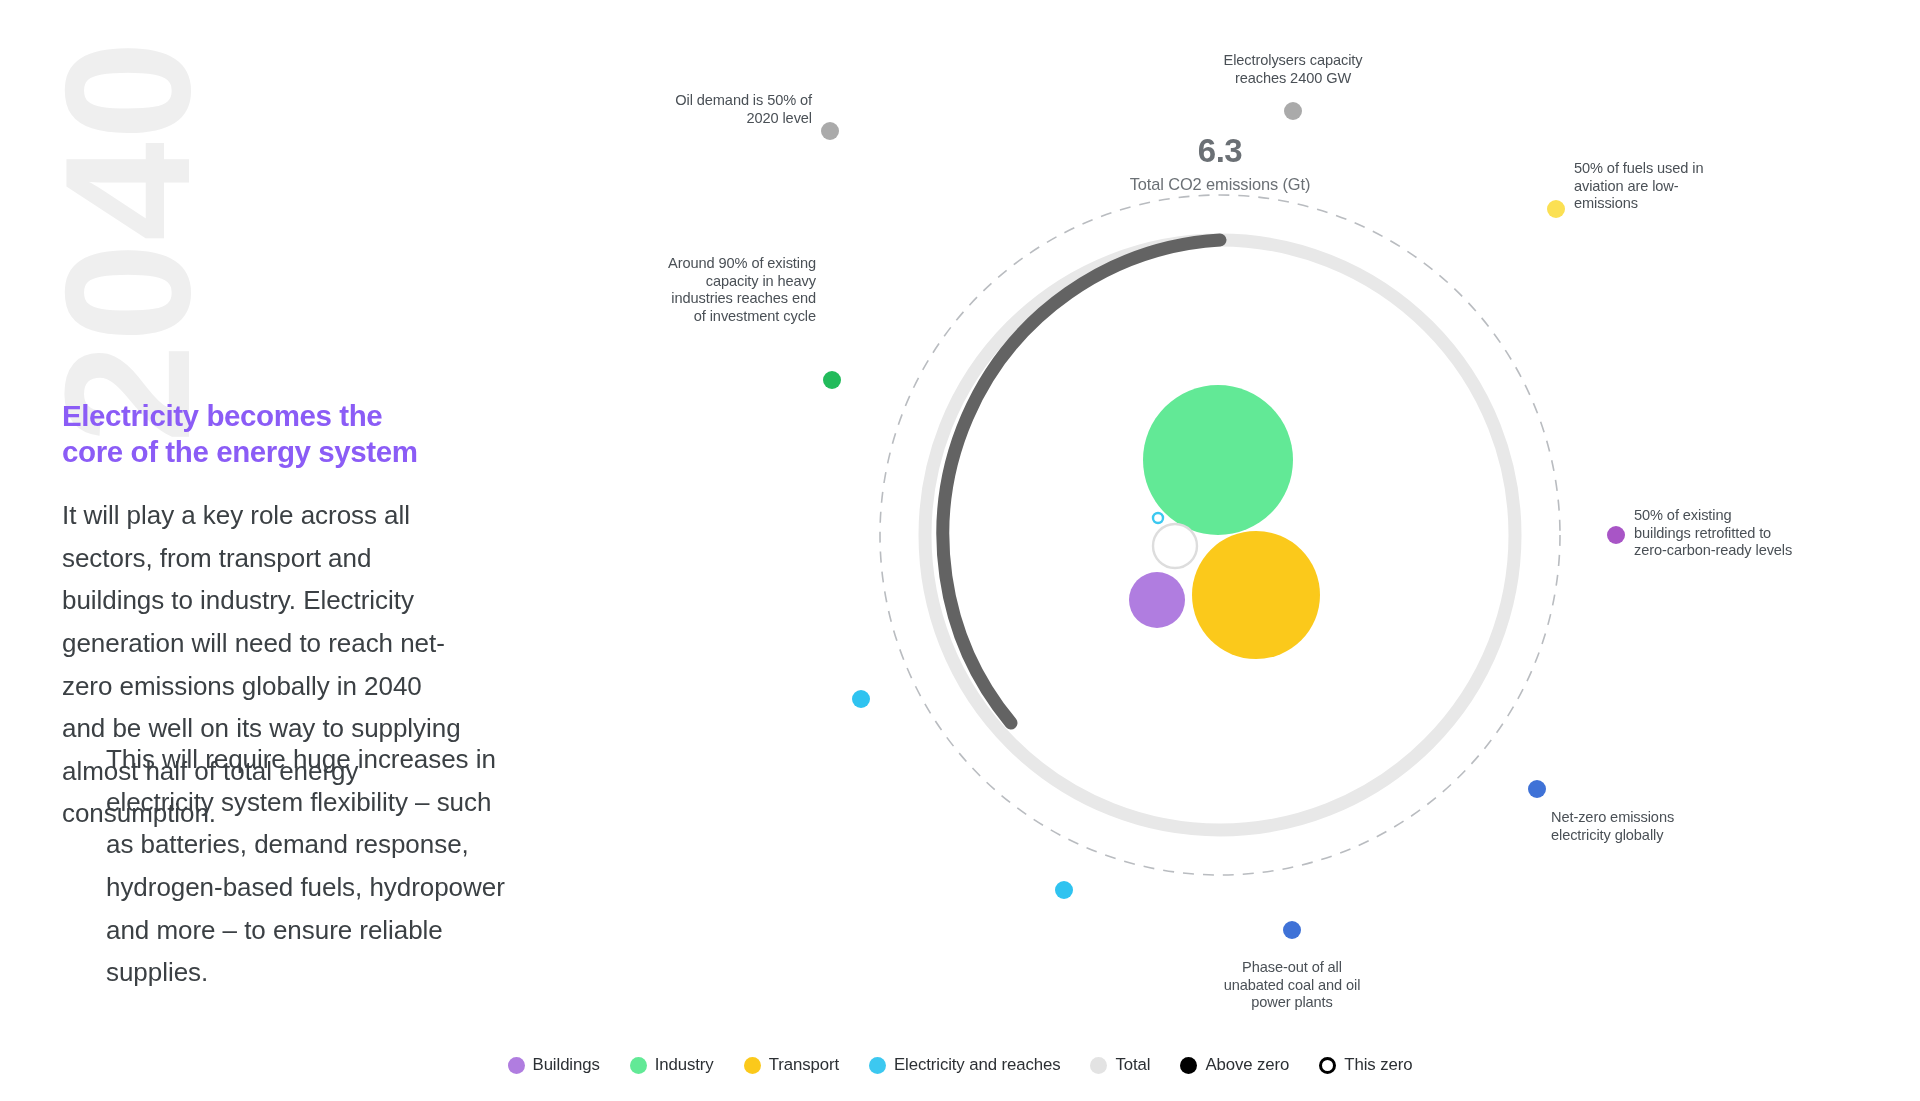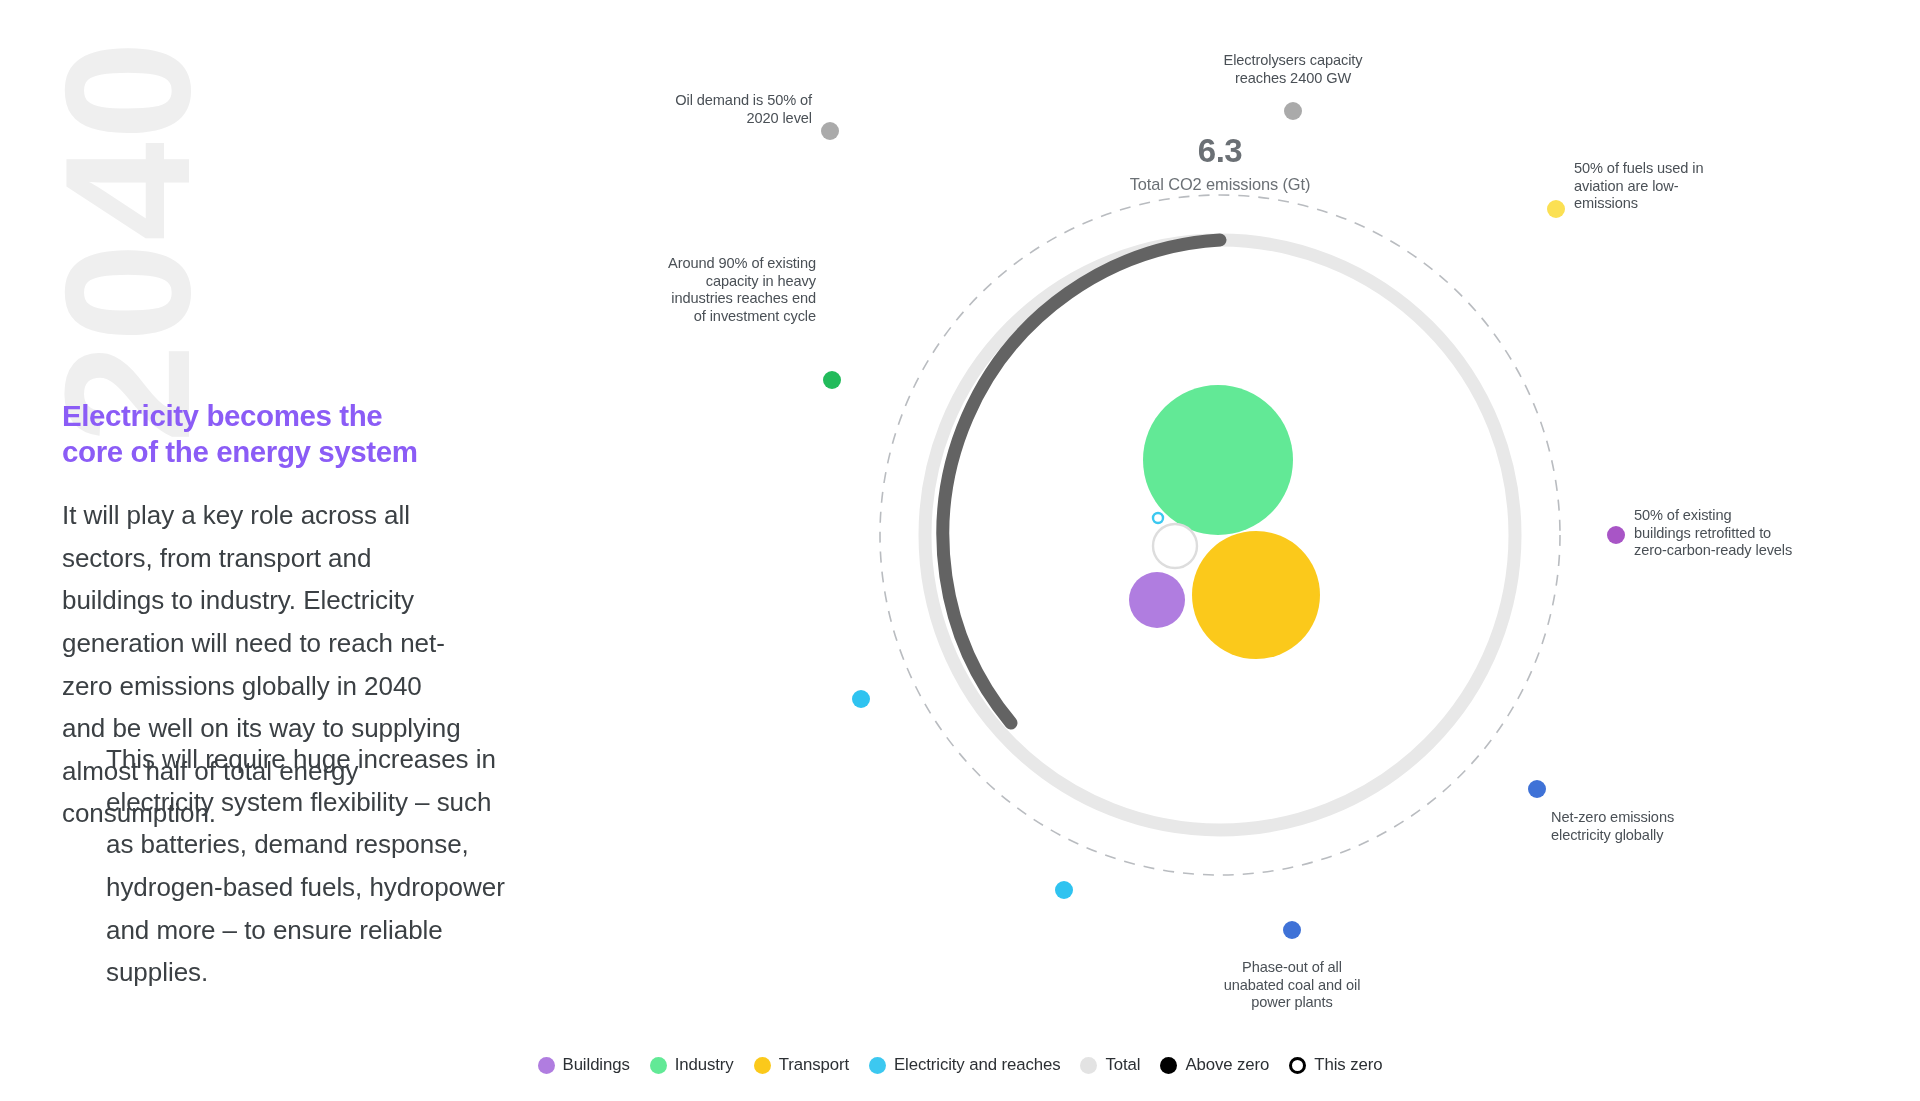--- a/index.html
+++ b/index.html
@@ -103,21 +103,21 @@
 
   
   #legend {
     position: absolute;
     left: 0;
     top: 1055px;
     width: 1920px;
     display: flex;
     justify-content: center;
     align-items: center;
-    gap: 20px;
+    gap: 30px;
   }
   .legend-item {
     display: flex;
     align-items: center;
     gap: 8px;
     font-size: 16.8px;
     color: #2c3034;
     letter-spacing: -0.1px;
     white-space: nowrap;
   }

